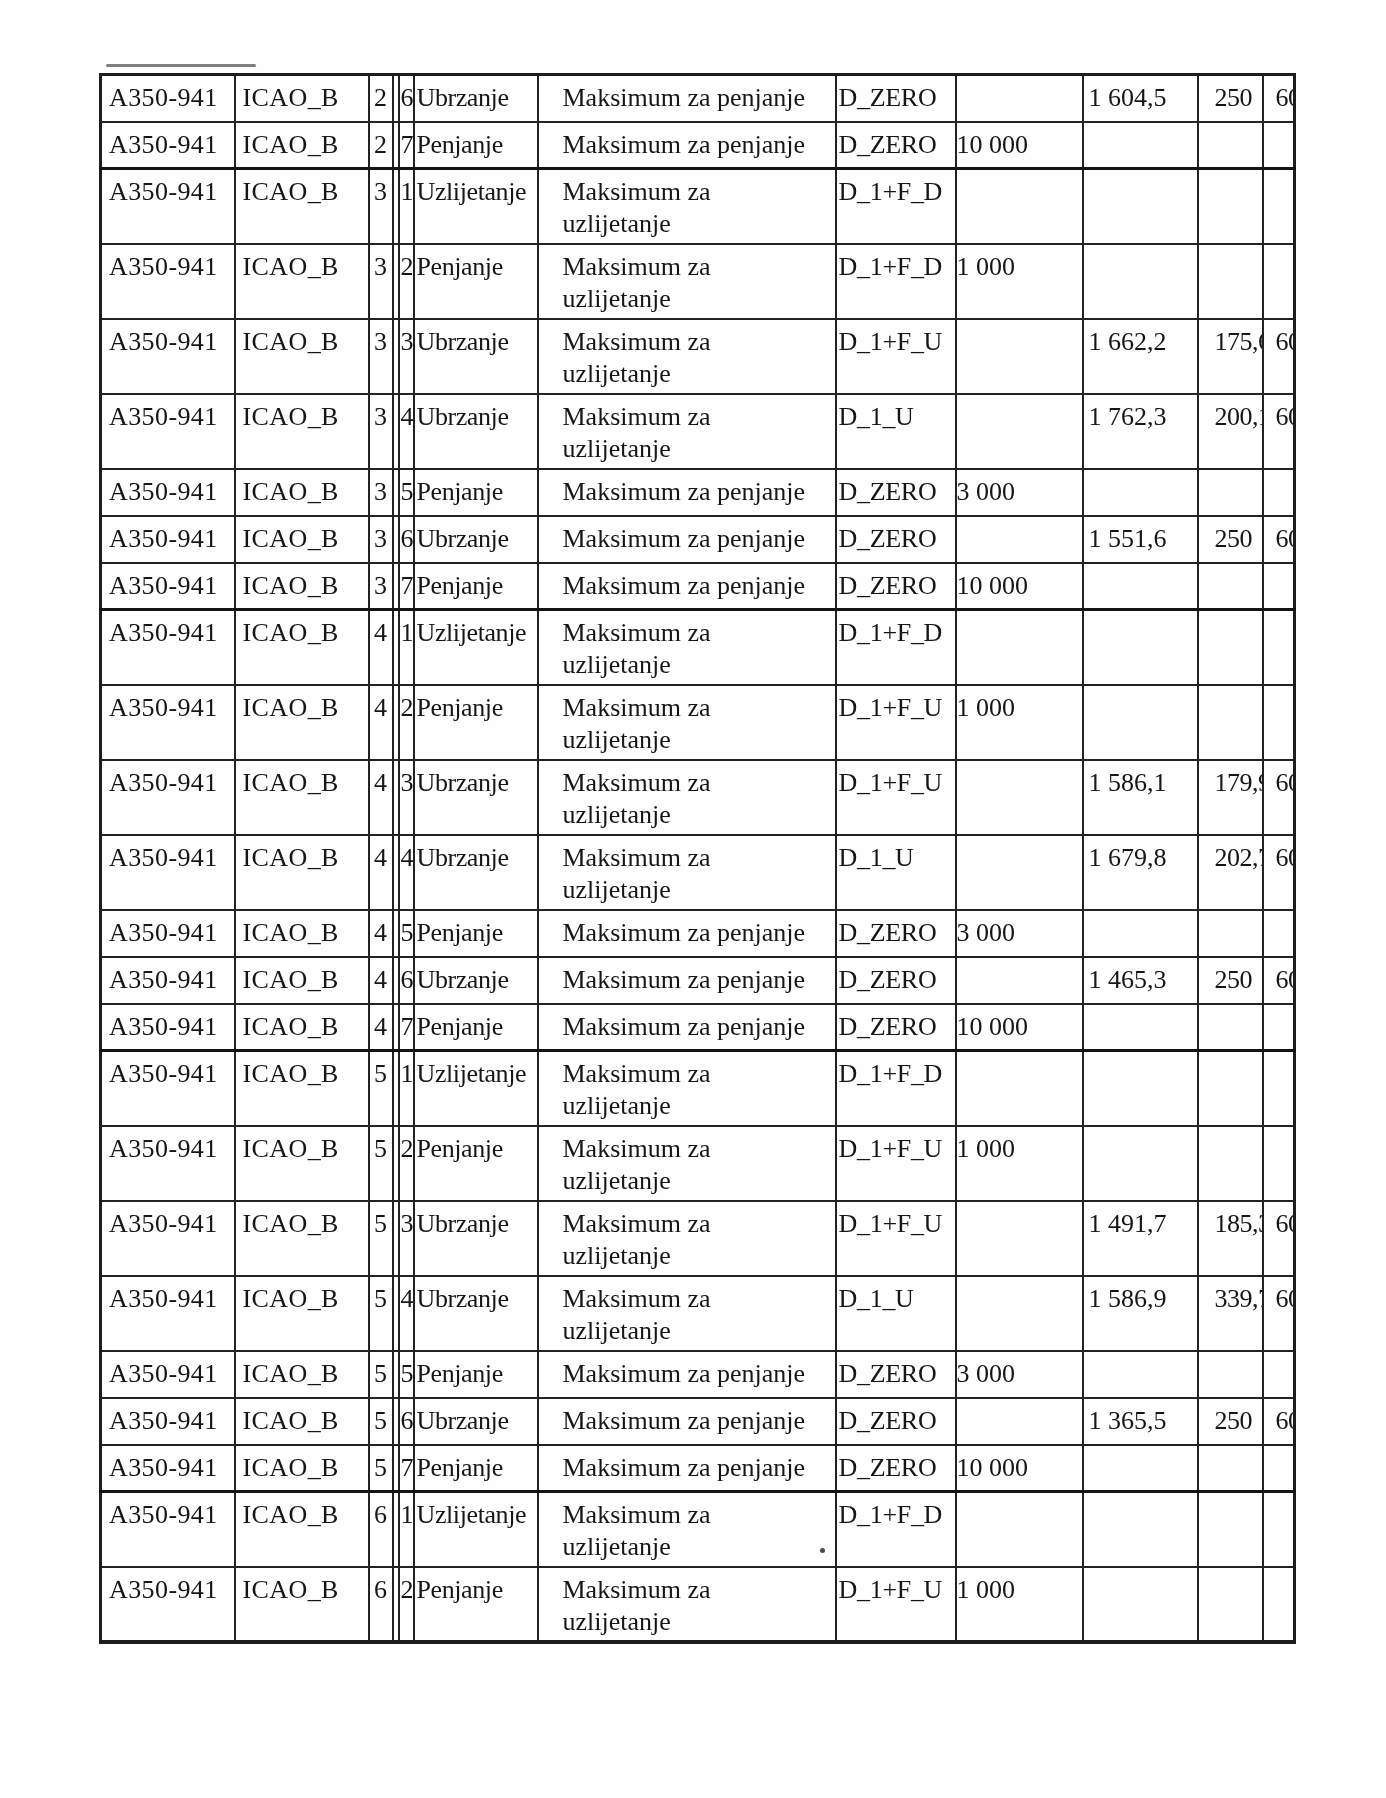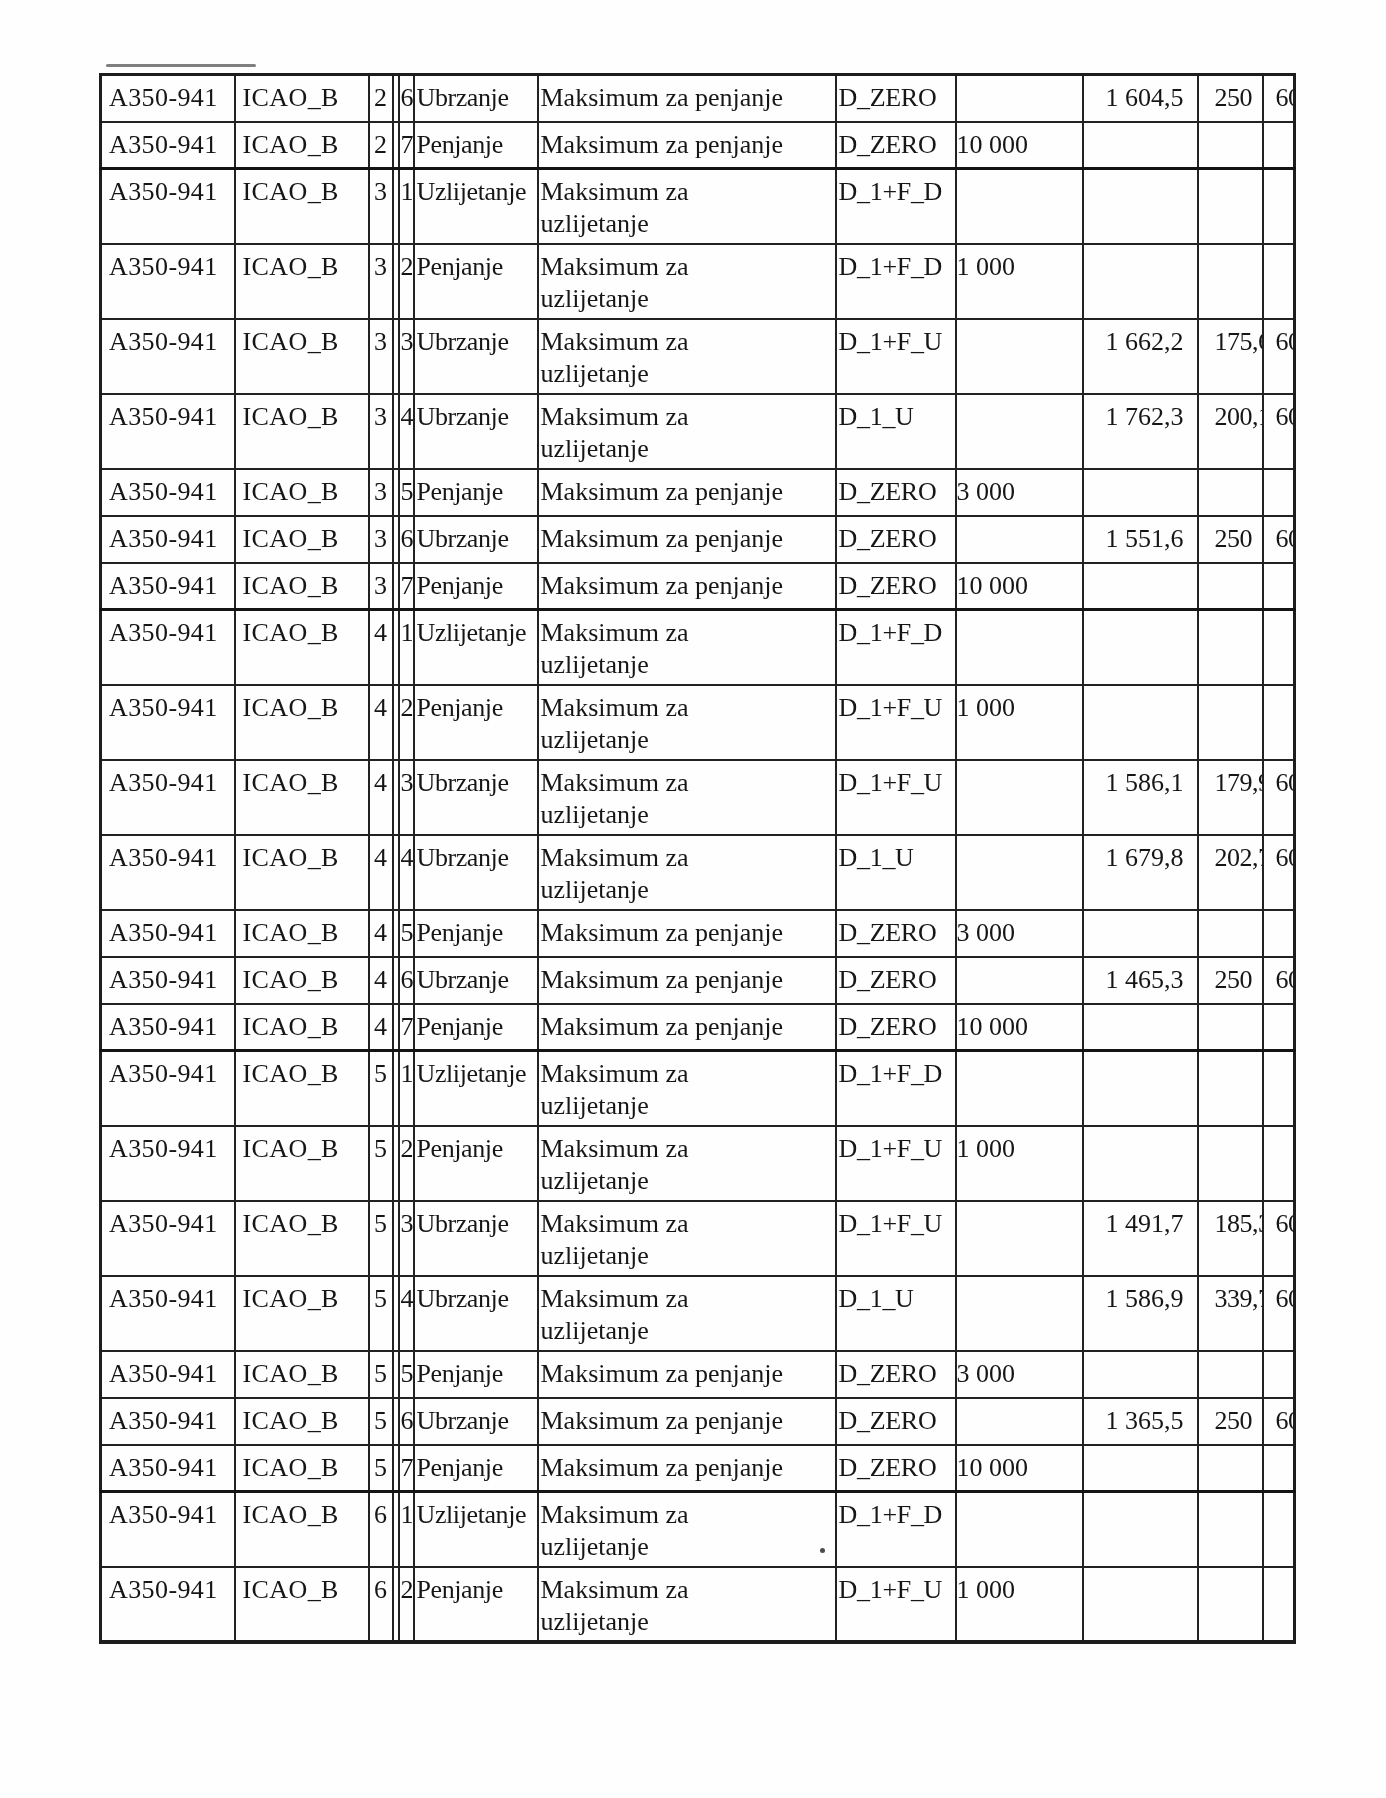--- a/index.html
+++ b/index.html
@@ -30,24 +30,24 @@
   }
   tr.single{height:47px;}
   tr.tall{height:75px;}
   tr.group-start td{border-top-width:3px;border-top-color:#141414;}
   .c-aircraft{padding-left:7px;letter-spacing:.4px;}
   .c-noise{padding-left:7px;letter-spacing:.4px;margin-left:30px;}
   .c-stage{text-align:center;}
   .c-gap{padding:0;}
   .c-seg{padding-left:1px;letter-spacing:-.5px;}
   .c-op{padding-left:2px;letter-spacing:-.4px;}
-  .c-desc{padding-left:2px;white-space:pre-line;font-family:Liberation Serif, serif;}
+  .c-desc{padding-left:24px;white-space:pre-line;font-family:Liberation Serif, serif;}
   .c-flap{padding-left:2px;letter-spacing:-.3px;}
   .c-alt{text-align:left;}
-  .c-v1{padding-left:22px;}
+  .c-v1{padding-left:5px;}
   .c-v2{padding-left:16px;letter-spacing:-.5px;}
   .c-v3{padding-left:12px;letter-spacing:-.5px;}
   .artifact-topline{
     position:absolute;left:106px;top:64px;width:150px;height:3px;
     background:#3a3a3a;opacity:.65;border-radius:2px;
   }
   .artifact-dot{
     position:absolute;left:820px;top:1548px;width:5px;height:5px;
     background:#4a4a4a;border-radius:50%;
   }

